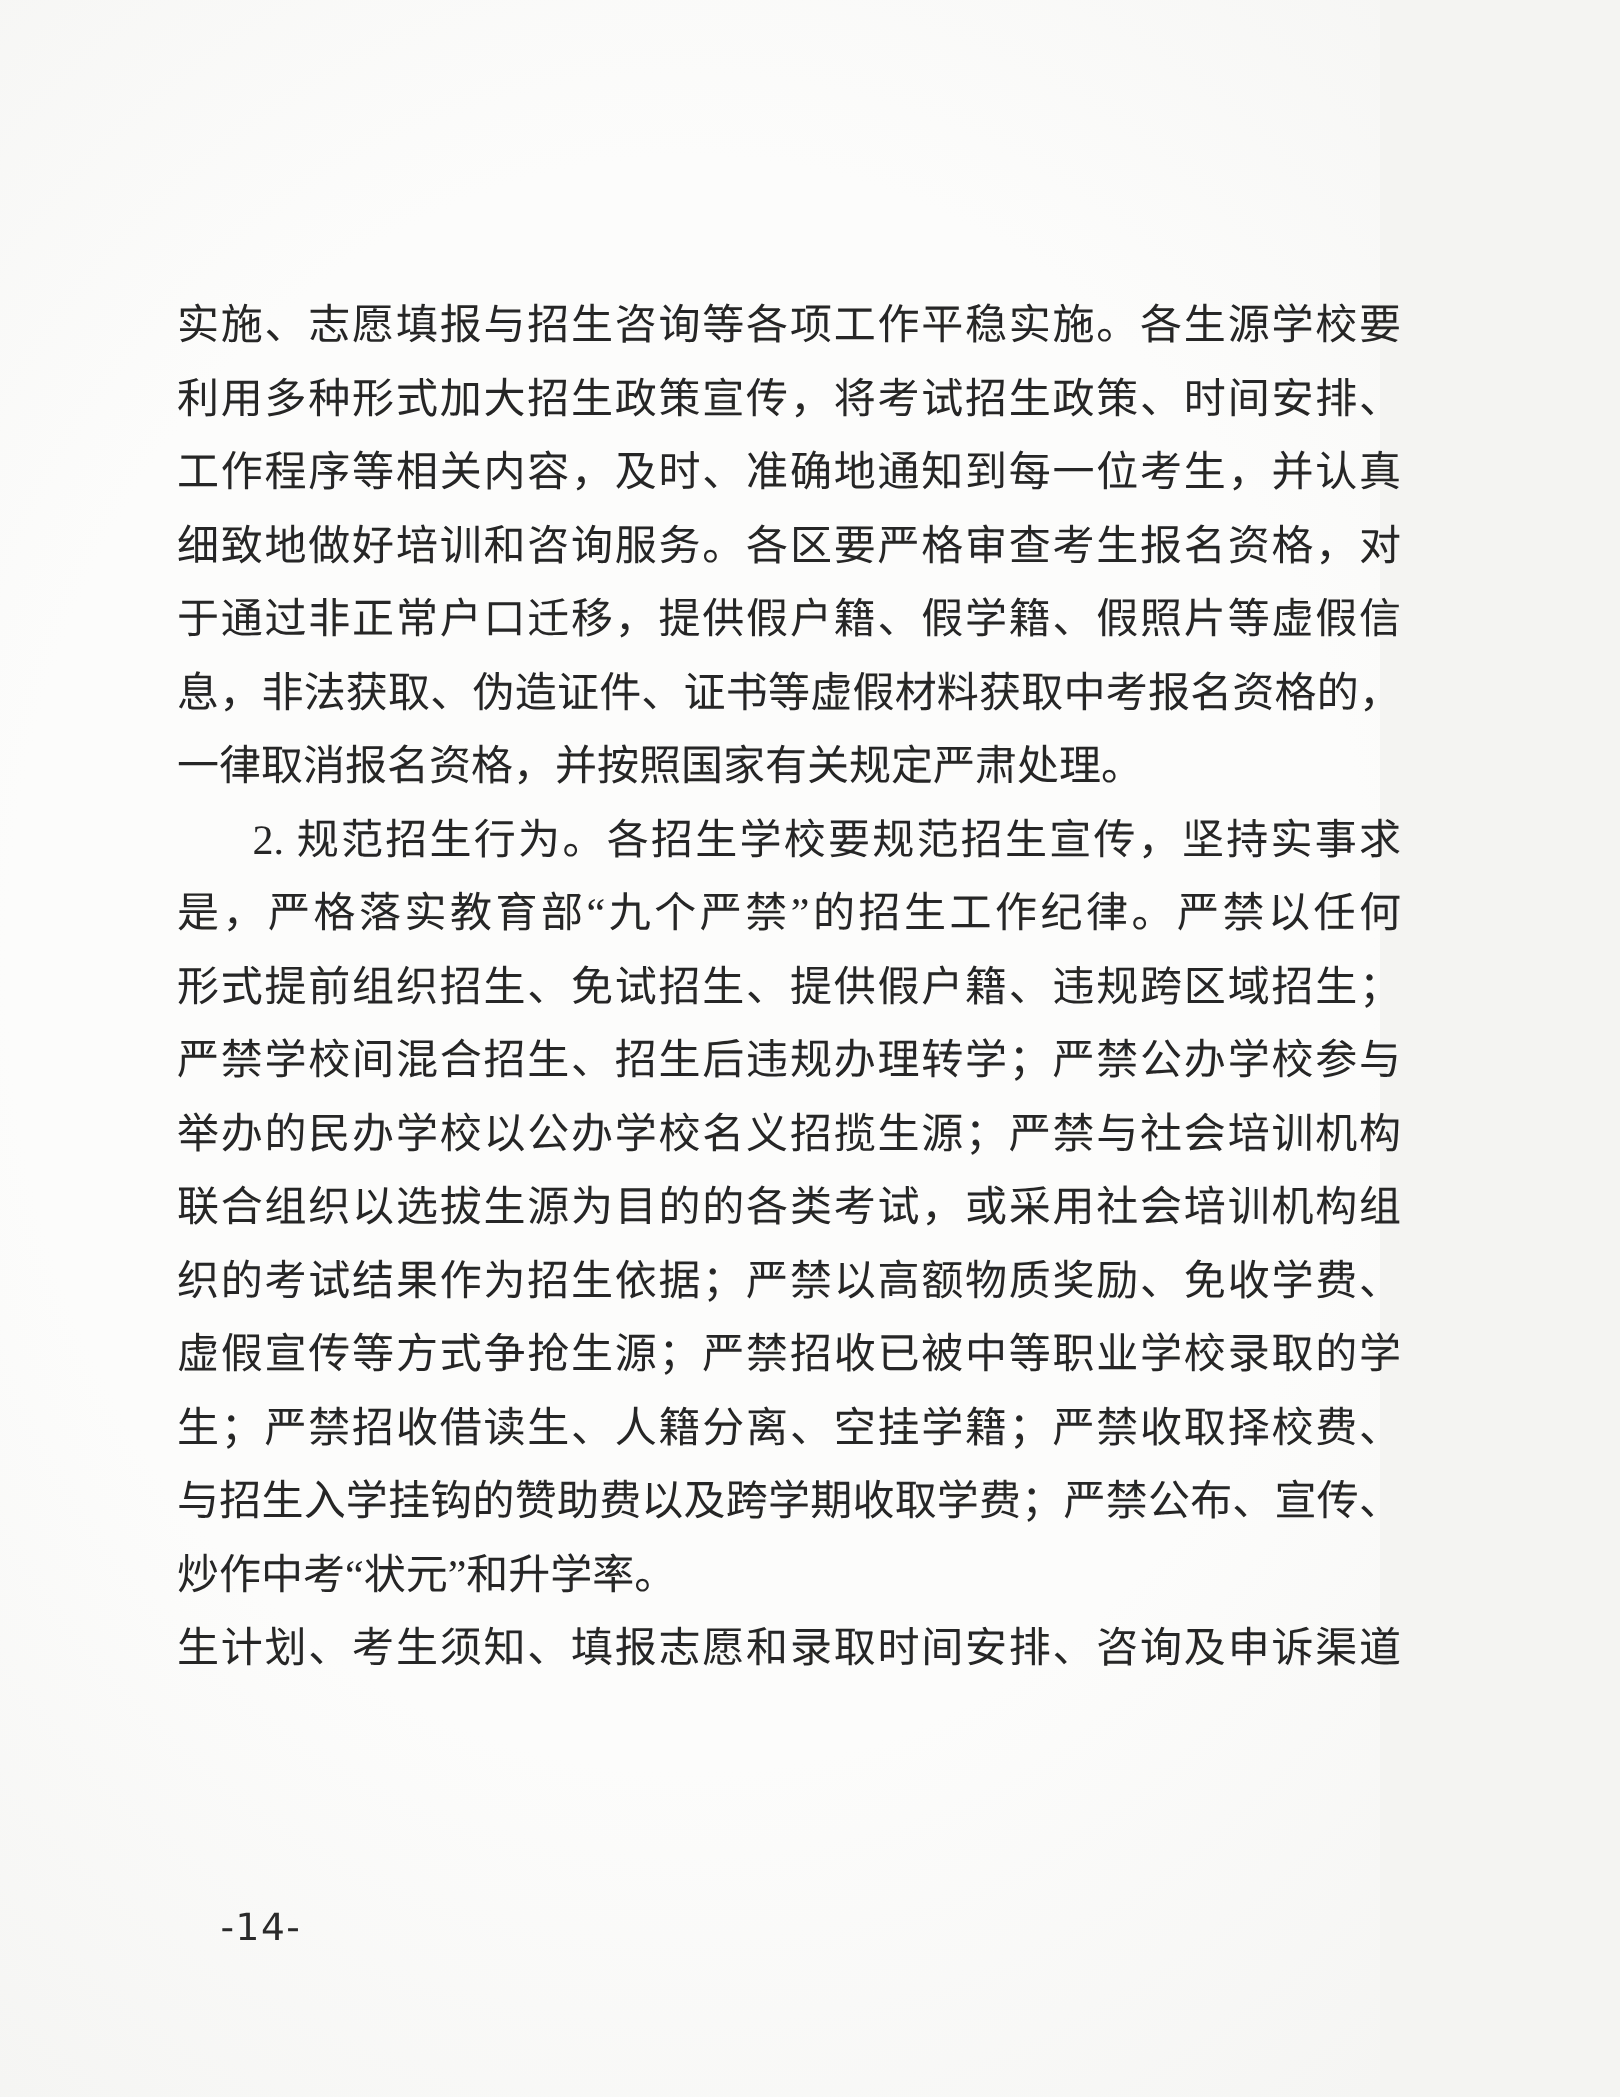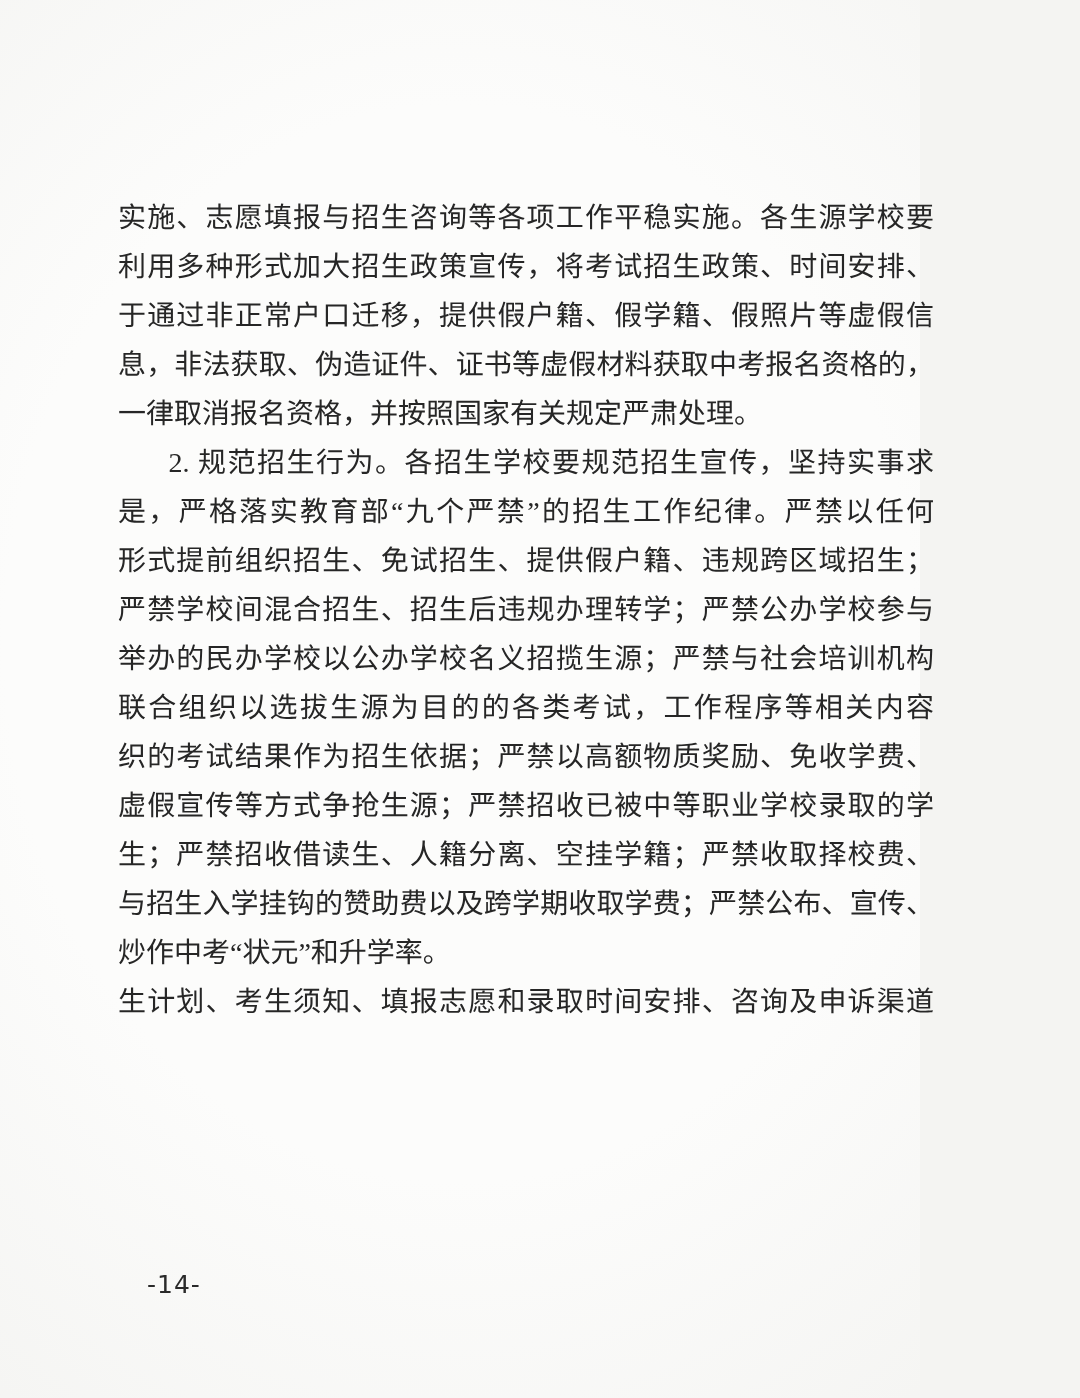--- a/index.html
+++ b/index.html
@@ -53,29 +53,31 @@
     text-align: right;
   }
 </style>
 </head>
 <body>
 
 <div class="page">
   <div class="text-block">
       <div class="line">实施、志愿填报与招生咨询等各项工作平稳实施。各生源学校要</div>
       <div class="line">利用多种形式加大招生政策宣传，将考试招生政策、时间安排、</div>
+      <div class="line">工作程序等相关内容，及时、准确地通知到每一位考生，并认真</div>
+      <div class="line">细致地做好培训和咨询服务。各区要严格审查考生报名资格，对</div>
       <div class="line">于通过非正常户口迁移，提供假户籍、假学籍、假照片等虚假信</div>
       <div class="line">息，非法获取、伪造证件、证书等虚假材料获取中考报名资格的，</div>
       <div class="line para-end">一律取消报名资格，并按照国家有关规定严肃处理。</div>
       <div class="line indent">2. 规范招生行为。各招生学校要规范招生宣传，坚持实事求</div>
       <div class="line">是，严格落实教育部“九个严禁”的招生工作纪律。严禁以任何</div>
       <div class="line">形式提前组织招生、免试招生、提供假户籍、违规跨区域招生；</div>
       <div class="line">严禁学校间混合招生、招生后违规办理转学；严禁公办学校参与</div>
       <div class="line">举办的民办学校以公办学校名义招揽生源；严禁与社会培训机构</div>
-      <div class="line">联合组织以选拔生源为目的的各类考试，工作程序等相关内容</div>
+      <div class="line">联合组织以选拔生源为目的的各类考试，或采用社会培训机构组</div>
       <div class="line">织的考试结果作为招生依据；严禁以高额物质奖励、免收学费、</div>
       <div class="line">虚假宣传等方式争抢生源；严禁招收已被中等职业学校录取的学</div>
       <div class="line">生；严禁招收借读生、人籍分离、空挂学籍；严禁收取择校费、</div>
       <div class="line">与招生入学挂钩的赞助费以及跨学期收取学费；严禁公布、宣传、</div>
       <div class="line para-end">炒作中考“状元”和升学率。</div>
       <div class="line">生计划、考生须知、填报志愿和录取时间安排、咨询及申诉渠道</div>
     </div>
   <div class="page-number">-14-</div>
 </div>
 

